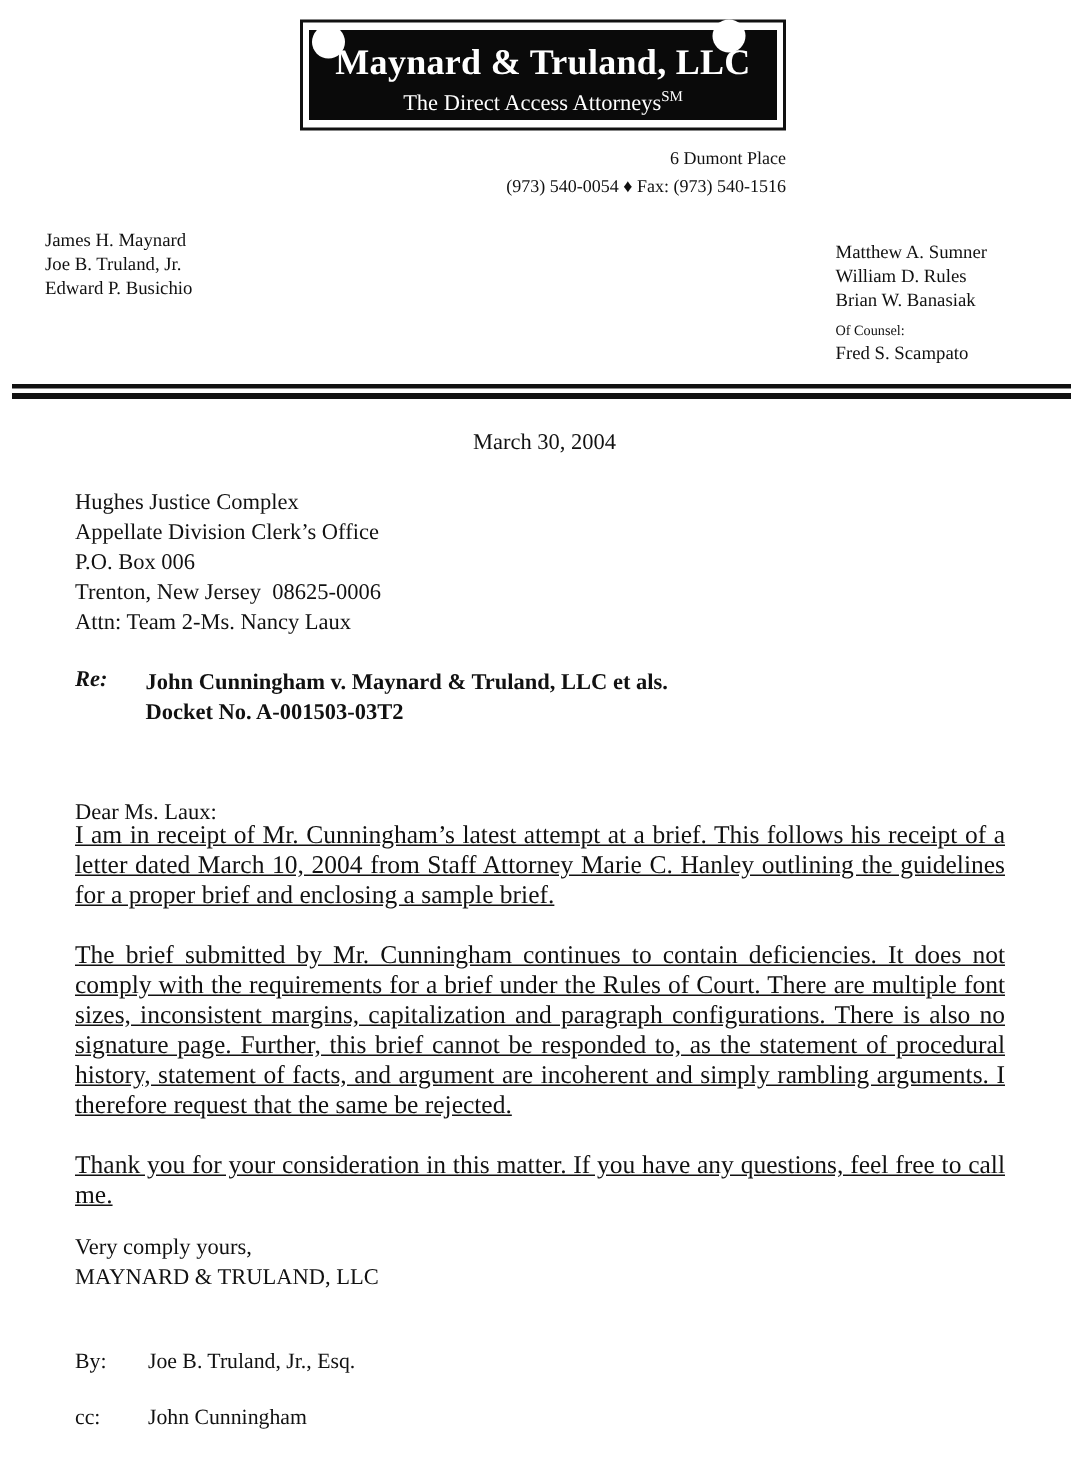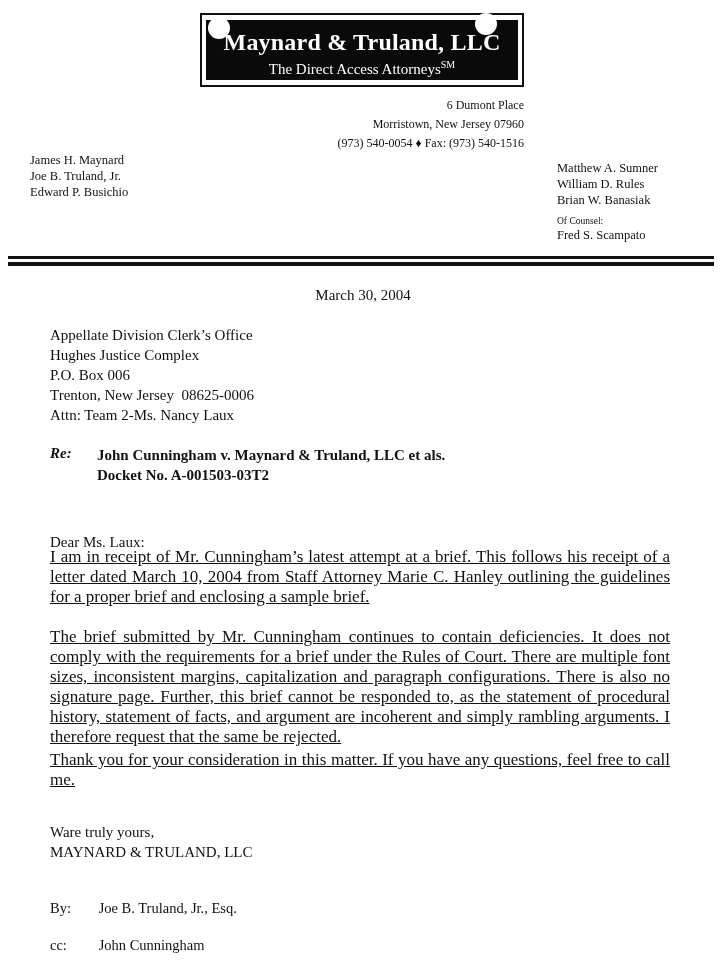--- a/index.html
+++ b/index.html
@@ -117,21 +117,21 @@
 
     .para {
       left: 50px; width: 620px;
       font-size: 17px;
       line-height: 20px;
       text-align: justify;
       text-decoration: underline;
     }
     .para1 { top: 547px; }
     .para2 { top: 627px; }
-    .para3 { top: 750px; }
+    .para3 { top: 767px; }
 
     .closing {
       left: 50px; top: 822px;
       font-size: 15px;
       line-height: 20px;
     }
 
     .by-row { left: 50px; top: 900px; font-size: 14.5px; }
     .cc-row { left: 50px; top: 937px; font-size: 14.5px; }
     .row-label { display: inline-block; width: 45px; }
@@ -143,21 +143,20 @@
   <div class="logo-inner">
     <span class="logo-title">Maynard &amp; Truland, LLC</span>
     <span class="logo-sub"><span>The Direct Access Attorneys</span><sup>SM</sup></span>
   </div>
   <div class="punch" style="left:6px; top:2px;"></div>
   <div class="punch" style="left:273px; top:-2px;"></div>
 </div>
 
 <div class="abs address">
   <div>6 Dumont Place</div>
-  <div>Morristown, New Jersey 07960</div>
   <div>
     <span>(973) 540-0054</span>
     <span>♦</span>
     <span>Fax: (973) 540-1516</span>
   </div>
 </div>
 
 <div class="abs partners-left">
   <div>James H. Maynard</div>
   <div>Joe B. Truland, Jr.</div>
@@ -171,41 +170,41 @@
   <div class="of-counsel-label">Of Counsel:</div>
   <div>Fred S. Scampato</div>
 </div>
 
 <div class="abs rule-top"></div>
 <div class="abs rule-bottom"></div>
 
 <div class="abs date">March 30, 2004</div>
 
 <div class="abs recipient">
+  <div>Hughes Justice Complex</div>
   <div>Appellate Division Clerk’s Office</div>
-  <div>Hughes Justice Complex</div>
   <div>P.O. Box 006</div>
   <div style="white-space:pre;">Trenton, New Jersey  08625-0006</div>
   <div>Attn: Team 2-Ms. Nancy Laux</div>
 </div>
 
 <div class="abs re-label">Re:</div>
 <div class="abs re-body">
   <div>John Cunningham v. Maynard &amp; Truland, LLC et als.</div>
   <div>Docket No. A-001503-03T2</div>
 </div>
 
 <div class="abs salutation">Dear Ms. Laux:</div>
 
 <div class="abs para para1">I am in receipt of Mr. Cunningham’s latest attempt at a brief.  This follows his receipt of a letter dated March 10, 2004 from Staff Attorney Marie C. Hanley outlining the guidelines for a proper brief and enclosing a sample brief.</div>
 <div class="abs para para2">The brief submitted by Mr. Cunningham continues to contain deficiencies.  It does not comply with the requirements for a brief under the Rules of Court.  There are multiple font sizes, inconsistent margins, capitalization and paragraph configurations. There is also no signature page.  Further, this brief cannot be responded to, as the statement of procedural history, statement of facts, and argument are incoherent and simply rambling arguments.  I therefore request that the same be rejected.</div>
 <div class="abs para para3">Thank you for your consideration in this matter.  If you have any questions, feel free to call me.</div>
 
 <div class="abs closing">
-  <div>Ware truly yours,</div>
+  <div>Very comply yours,</div>
   <div>MAYNARD &amp; TRULAND, LLC</div>
 </div>
 
 <div class="abs by-row">
   <span class="row-label">By:</span>
   <span>Joe B. Truland, Jr., Esq.</span>
 </div>
 <div class="abs cc-row">
   <span class="row-label">cc:</span>
   <span>John Cunningham</span>

